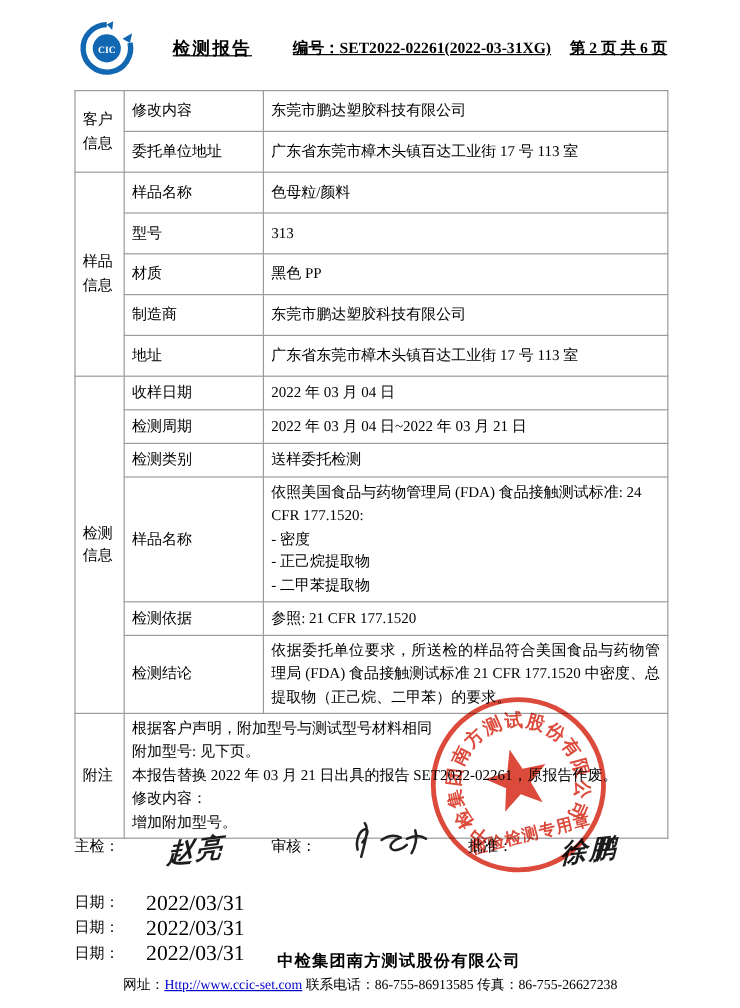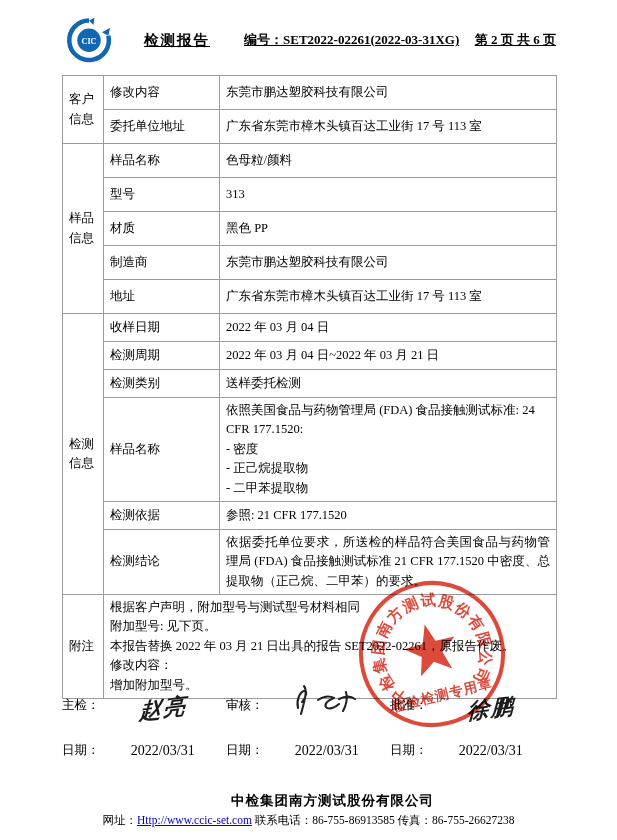--- a/index.html
+++ b/index.html
@@ -28,24 +28,24 @@
   td.notes{white-space:pre-line;line-height:1.82;padding:5px 6px 5px 9px;}
   tr.h34{height:34px;} tr.h28{height:28px;}
   
   .sig-area{position:absolute;top:678px;left:62px;width:494px;}
   .sig-row{display:flex;align-items:flex-end;height:42px;}
   .sig-cell{width:164px;display:flex;align-items:flex-end;}
   .sig-role{font-size:12.5px;padding-bottom:6px;white-space:nowrap;}
   .sig-box{flex:1;display:flex;justify-content:center;align-items:flex-end;position:relative;height:42px;}
   .sig-name{font-size:22px;font-weight:bold;font-style:italic;color:#1c1c1c;
     transform:rotate(-7deg) skewX(-9deg);letter-spacing:2px;line-height:1;}
-  .date-row{display:flex;margin-top:22px;}
+  .date-row{display:flex;margin-top:22px;flex-direction:column;}
   .date-cell{width:164px;display:flex;align-items:center;}
   .date-label{font-size:12.5px;white-space:nowrap;}
-  .date-value{flex:1;text-align:center;font-size:14px;}
+  .date-value{flex:1;text-align:center;font-size:18px;}
   
   .stamp{position:absolute;left:356px;top:578px;width:152px;height:152px;
     transform:rotate(-14deg);mix-blend-mode:multiply;opacity:.92;pointer-events:none;}
   .stamp svg{width:100%;height:100%;}
   .stamp text{font-family:"Liberation Serif",serif;}
   
   .footer{position:absolute;top:792px;left:0;width:617px;text-align:center;}
   .footer .company{font-size:13.5px;font-weight:bold;letter-spacing:1px;padding-left:48px;}
   .footer .line{font-size:11.5px;margin-top:3px;}
   .footer .link{text-decoration:underline;cursor:pointer;}

